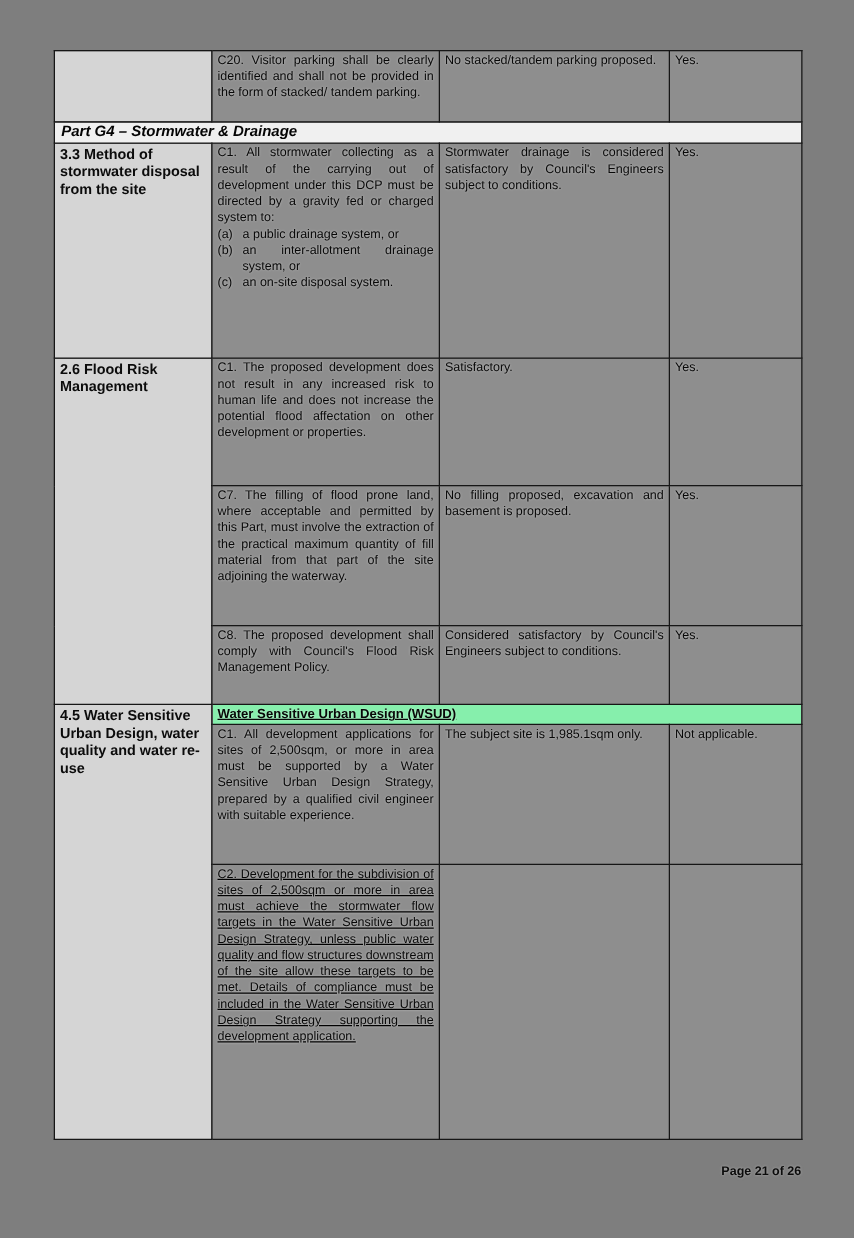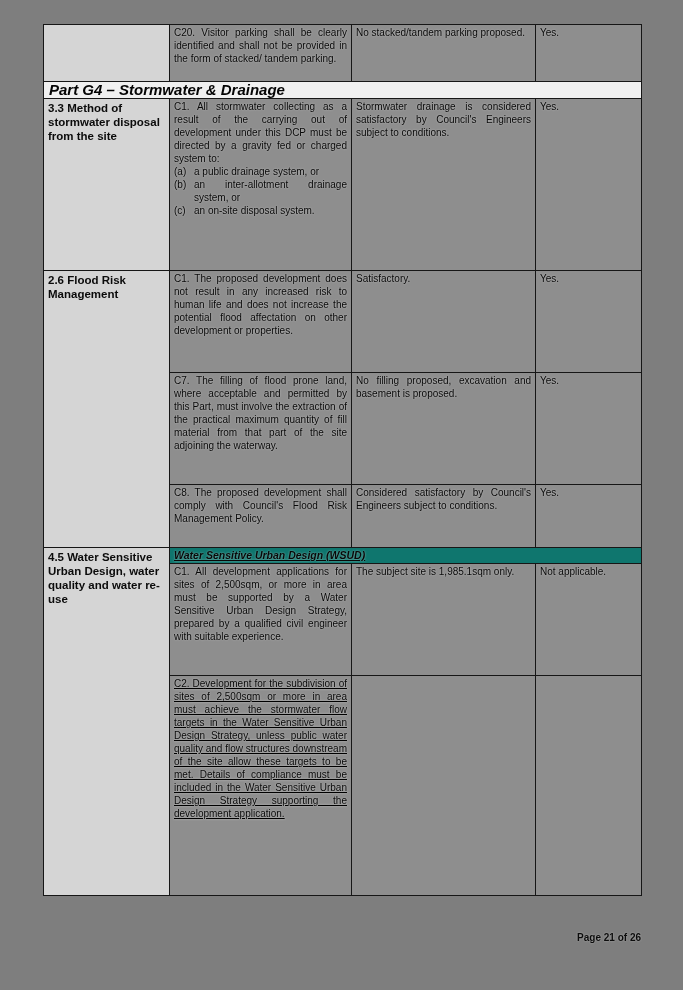--- a/index.html
+++ b/index.html
@@ -6,21 +6,21 @@
   body {
     width: 683px; height: 990px;
     background: #7e7e7e;
     position: relative;
     overflow: hidden;
     font-family: "Liberation Sans", sans-serif;
     -webkit-font-smoothing: antialiased;
   }
   .doc-table {
     position: absolute;
-    left: 43px; top: 24px;
+    left: 43px; top: 40px;
     width: 598px;
     border-collapse: collapse;
     table-layout: fixed;
     border-radius: 11px;
   }
   .doc-table td {
     border: 1px solid #161616;
     vertical-align: top;
     padding: 1px 4px 2px 4px;
     overflow: hidden;
@@ -44,29 +44,28 @@
     font-size: 10px;
     line-height: 13px;
     color: #080808;
     text-shadow: 0 0 2px rgba(238,238,238,0.55);
   }
   td.justify { text-align: justify; }
   td.banner-g4 {
     background: #f0f0f0;
     font-weight: bold;
     font-style: italic;
-    font-size: 15px;
+    font-size: 12px;
     line-height: 13px;
     color: #050505;
     padding: 1px 5px;
   }
   td.banner-wsud {
-    background: #0f766e;
+    background: #86efac;
     font-weight: bold;
-    font-style: italic;
     text-decoration: underline;
     font-size: 10.5px;
     line-height: 12px;
     color: #080808;
     text-shadow: 0 0 2px rgba(238,238,238,0.55);
     margin-top: 10px;
   }
   .list-item { display: flex; }
   .list-marker { width: 20px; flex: 0 0 20px; }
   .list-text { flex: 1; text-align: justify; }

